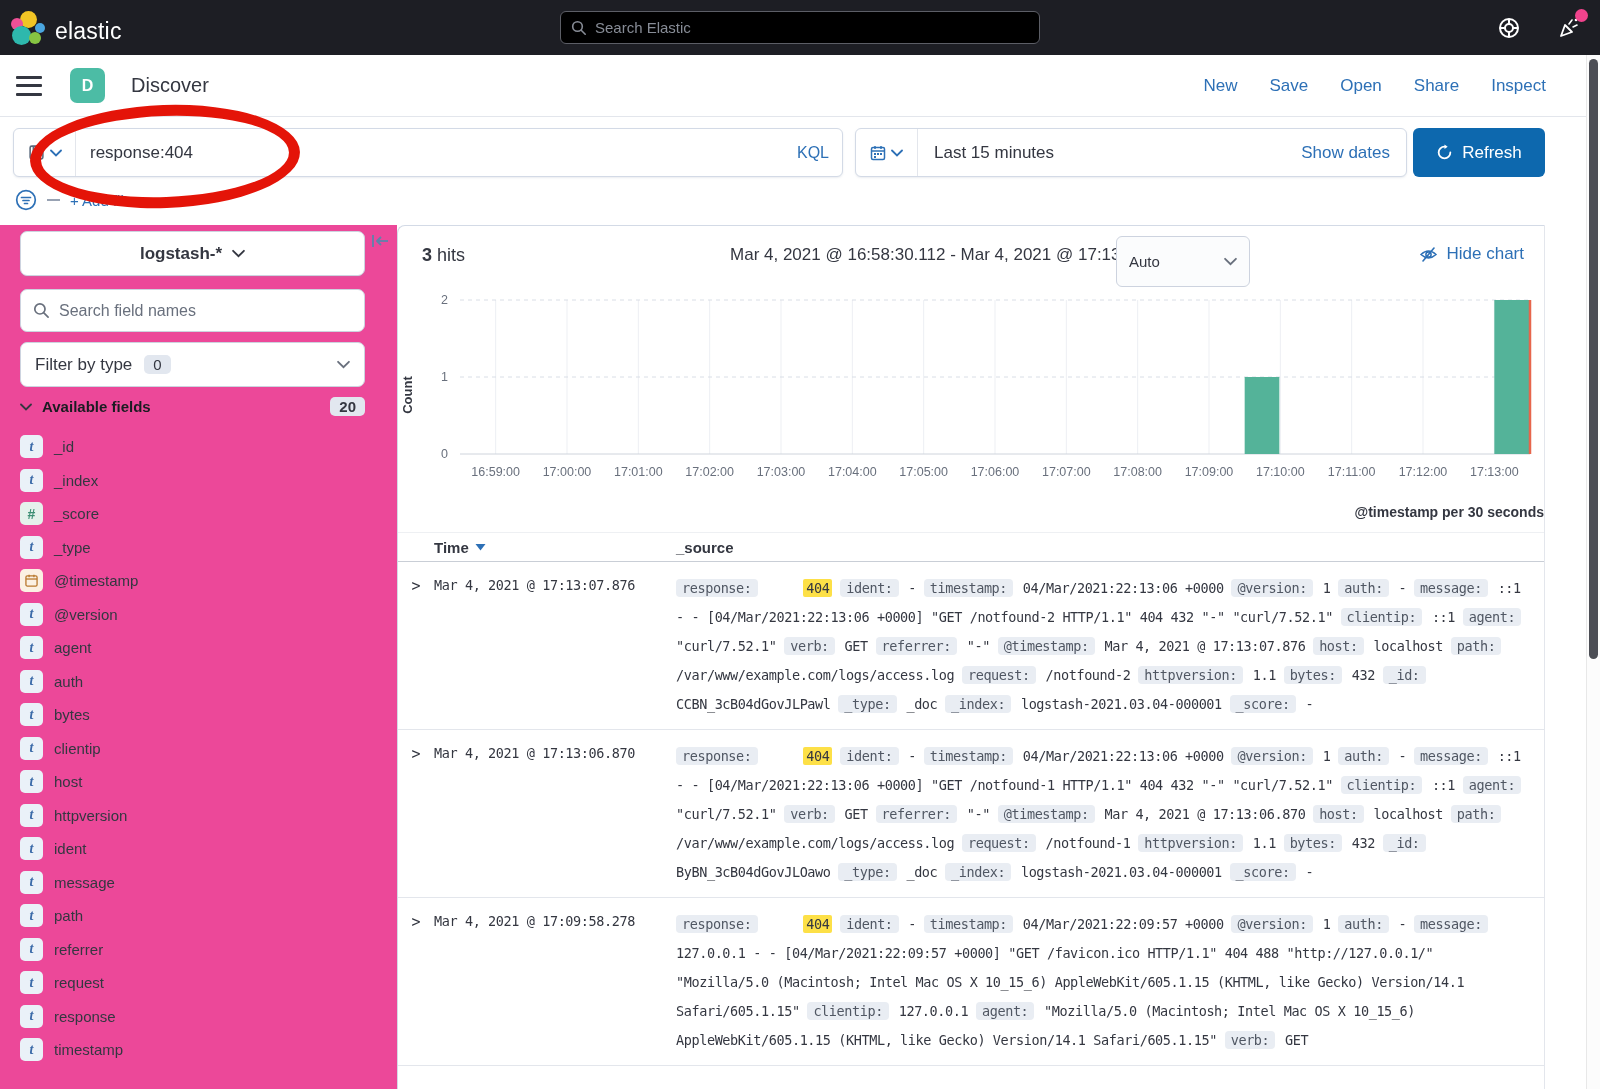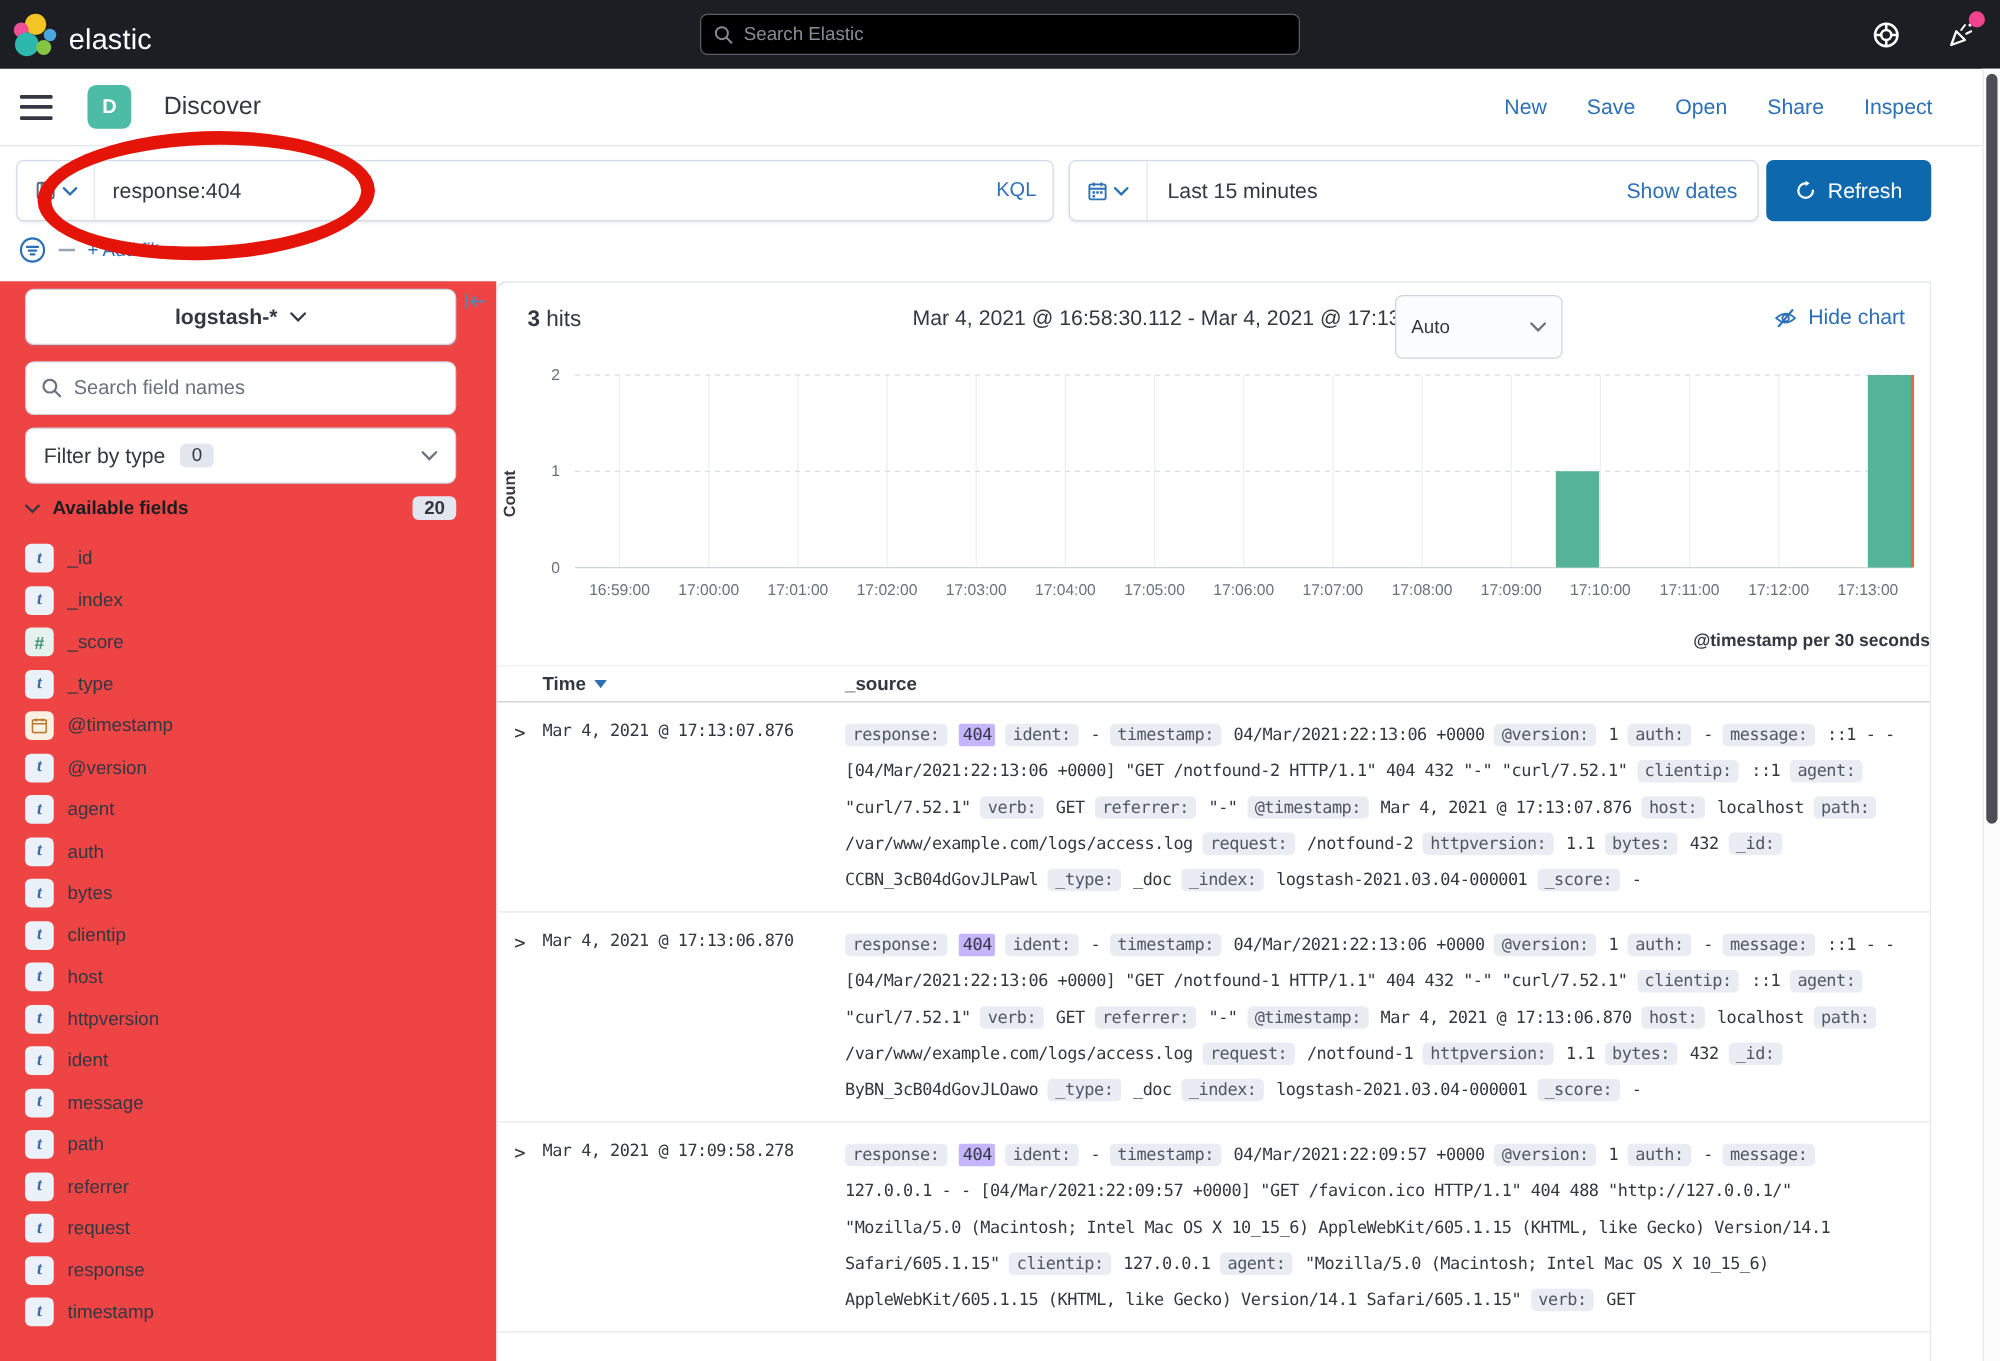--- a/index.html
+++ b/index.html
@@ -52,21 +52,21 @@
 
   .filter-row { position:absolute; left:15px; top:188px; height:24px; display:flex; align-items:center; gap:10px; }
   .filter-dash { width:13px; height:2px; background:#98a2b3; }
   .add-filter { color:#2d70b6; font-size:15px; cursor:pointer; }
 
   
   .annotation { position:absolute; left:30px; top:105px; width:270px; height:103px;
     border:11px solid #e41408; border-radius:50%; transform:rotate(-2deg); z-index:9; pointer-events:none; }
 
   
-  .sidebar { position:absolute; left:0; top:225px; width:397px; height:864px; background:#ef4444; }
+  .sidebar { position:absolute; left:0; top:225px; width:397px; height:864px; background:#ec4899; }
   .index-btn { position:absolute; left:20px; top:6px; width:345px; height:45px; background:#fff;
     border:1px solid #cdd3df; border-radius:7px; display:flex; align-items:center; justify-content:center; gap:10px;
     font-size:17px; font-weight:bold; color:#343741; cursor:pointer; box-shadow:0 1px 2px rgba(152,162,179,.2); }
   .collapse-btn { position:absolute; left:371px; top:8px; cursor:pointer; }
   .field-search { position:absolute; left:20px; top:64px; width:345px; height:43px; border:1px solid #cdd3df;
     border-radius:7px; display:flex; align-items:center; gap:9px; padding:0 12px; color:#69707d; font-size:16px; background:#fff; }
   .filter-type { position:absolute; left:20px; top:117px; width:345px; height:45px; border:1px solid #cdd3df;
     border-radius:7px; display:flex; align-items:center; padding:0 14px; gap:12px; font-size:17px; color:#343741; cursor:pointer; background:#fff; }
   .cnt-badge { background:#e2e7ef; border-radius:5px; padding:1px 9px; font-size:15px; color:#343741; }
   .fields-header { position:absolute; left:20px; top:172px; width:345px; display:flex; align-items:center; gap:10px; cursor:pointer; }
@@ -102,21 +102,21 @@
   .t-head { display:flex; height:30px; align-items:center; border-bottom:1px solid #c9ced6; border-top:1px solid #eef0f3; }
   .th-time { width:242px; margin-left:36px; font-size:15px; font-weight:bold; display:flex; align-items:center; gap:6px; cursor:pointer; }
   .th-source { font-size:15px; font-weight:bold; }
   .doc-row { display:flex; border-bottom:1px solid #e3e6ec; padding:12px 0 10px 0; }
   .expand { width:36px; text-align:center; color:#343741; font-size:15px; cursor:pointer; padding-top:3px;
     font-family:"DejaVu Sans Mono",monospace; }
   .dtime { width:242px; font-family:"DejaVu Sans Mono",monospace; font-size:13.5px; letter-spacing:-.4px; padding-top:3px; }
   .dsource { flex:1; padding-right:14px; font-family:"DejaVu Sans Mono",monospace; font-size:13.5px;
     letter-spacing:-.4px; line-height:29px; color:#343741; word-break:break-word; }
   .skey { background:#e9edf3; border-radius:4px; padding:1px 6px; color:#505763; margin-right:2px; white-space:nowrap; }
-  .smark { background:#c4b5fd; padding:1px 3px; border-radius:2px; }
+  .smark { background:#fde047; padding:1px 3px; border-radius:2px;margin-left:36px; }
 
   
   .scrollbar { position:absolute; right:0; top:55px; width:14px; height:1034px; background:#fcfcfc;
     border-left:1px solid #e8e8e8; z-index:8; }
   .scroll-thumb { position:absolute; left:2px; top:4px; width:9px; height:600px; background:#4c4e55; border-radius:5px; cursor:pointer; }
 </style>
 </head>
 <body>
 
 <div class="page">

